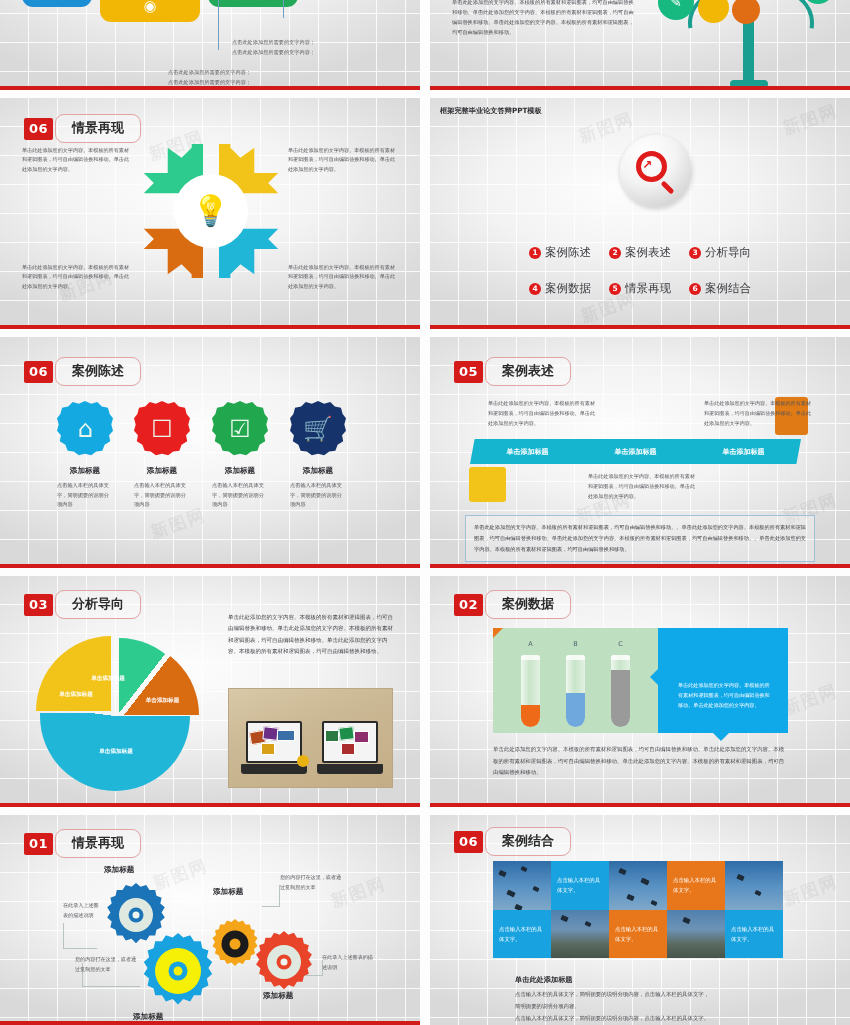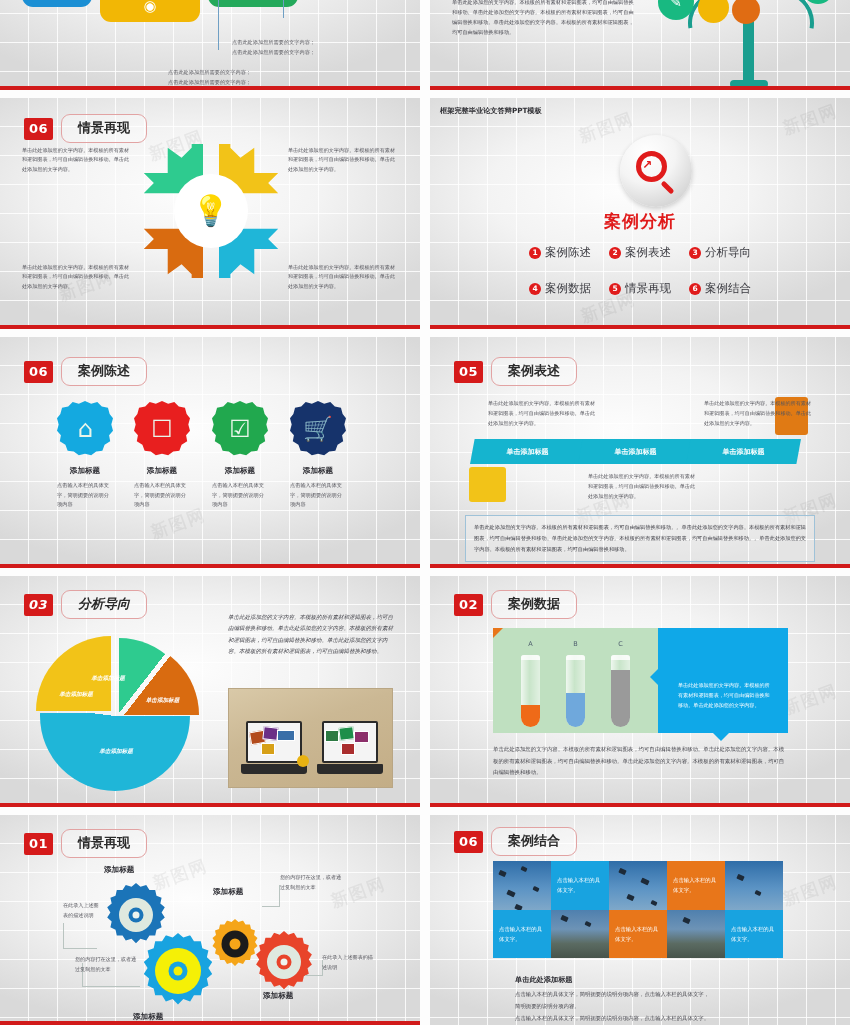--- a/index.html
+++ b/index.html
@@ -22,21 +22,21 @@
       repeating-linear-gradient(to bottom, rgba(255,255,255,0) 0 28px, rgba(255,255,255,.85) 28px 29px),
       radial-gradient(ellipse 70% 60% at 45% 40%, #fdfdfd 0%, #f3f3f3 45%, #d9d9d9 100%);
     overflow: hidden;
   }
   .slide .redbar {
     position: absolute; left: 0; right: 0; bottom: 0; height: 4px;
     background: #d11a1a;
   }
 
   
-  .sec-head { position: absolute; display: flex; align-items: center; gap: 8px; }
+  .sec-head { position: absolute; display: flex; align-items: center; gap: 2px; }
   .sec-num {
     background: #d51a1a; color: #fff; font-weight: bold;
     font-size: 13px; line-height: 1; padding: 4px 5px 5px 5px;
     border-radius: 2px; letter-spacing: .5px;
   }
   .sec-box {
     border: 1px solid #e2a3a3; border-radius: 9px;
     padding: 4px 16px 5px 16px; color: #2b2b2b;
     font-size: 13px; font-weight: bold; background: rgba(255,255,255,.35);
   }
@@ -132,21 +132,21 @@
     clip-path: polygon(4% 0, 100% 0, 96% 100%, 0% 100%);
   }
   .sq { position: absolute; border-radius: 3px; }
   .note4 { position: absolute; font-size: 5.1px; color: #55555c; line-height: 1.95; }
   .footbox {
     position: absolute; border: 1px solid #9fc2d8; background: rgba(255,255,255,.3);
     padding: 6px 8px; font-size: 5.2px; color: #3f3f46; line-height: 2.1;
   }
 
   
-  #s5 { left: 0; top: 576px; width: 420px; height: 231px; font-style: italic; }
+  #s5 { left: 0; top: 576px; width: 420px; height: 231px; }
   .pie { position: absolute; width: 150px; height: 150px; }
   .pie-label { position: absolute; color: #fff; font-size: 5.6px; font-weight: bold; text-align: center; line-height: 1.5; }
   .para5 { position: absolute; font-size: 5.5px; line-height: 2.05; color: #45454c; }
   .photo {
     position: absolute; overflow: hidden;
     background: linear-gradient(160deg,#d9c9a8 0%, #cbb894 40%, #c3ad86 100%);
     border: 1px solid #b9a684;
   }
   .laptop { position: absolute; }
   .laptop .scr { position: absolute; background: #f4f4f4; border: 2px solid #2a2a2a; border-radius: 2px; }
@@ -266,21 +266,20 @@
     <div class="wm" style="left:150px;top:198px;">新图网</div>
 
     <div class="mag-orb">
       <div class="mag-ring">
         <div class="ring"></div>
         <div class="spark">↗</div>
         <div class="hdl"></div>
       </div>
     </div>
 
-    <div class="cover-title">案例分析</div>
 
     <div class="cov-row" style="top:147px;">
       <div class="cov-item">
         <span class="cov-dot">1</span>
         <span>案例陈述</span>
       </div>
       <div class="cov-item">
         <span class="cov-dot">2</span>
         <span>案例表述</span>
       </div>

